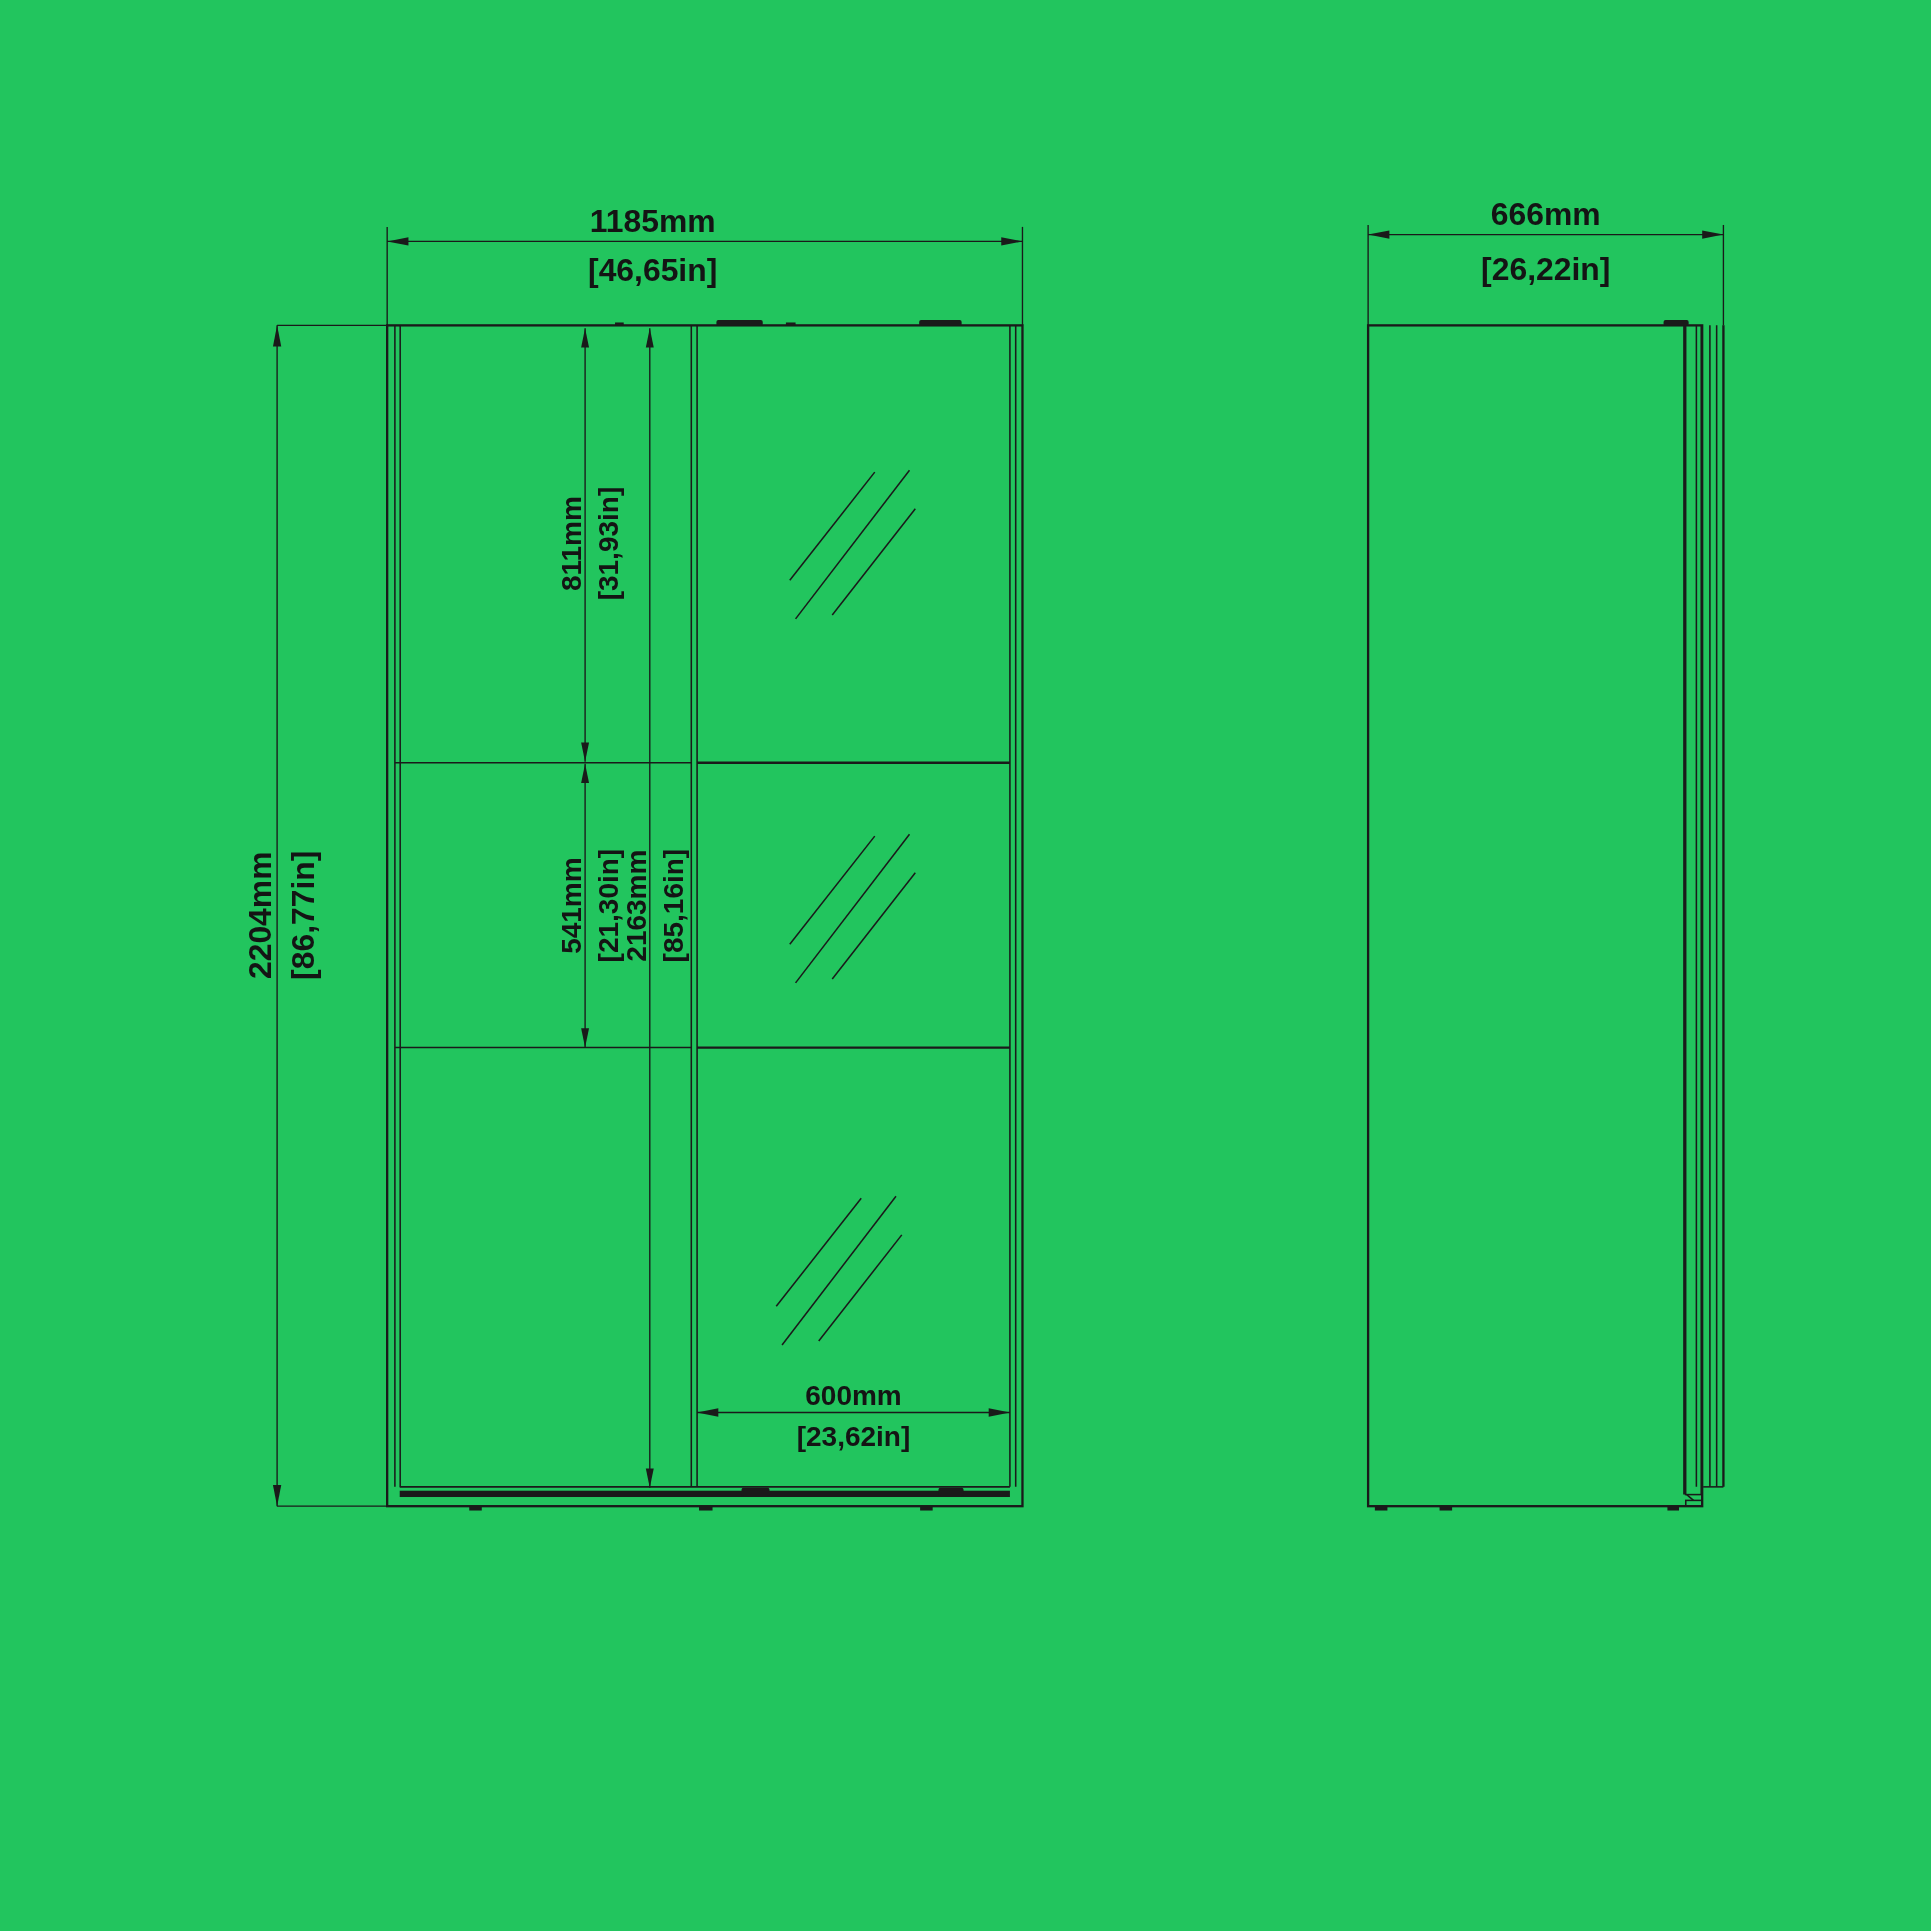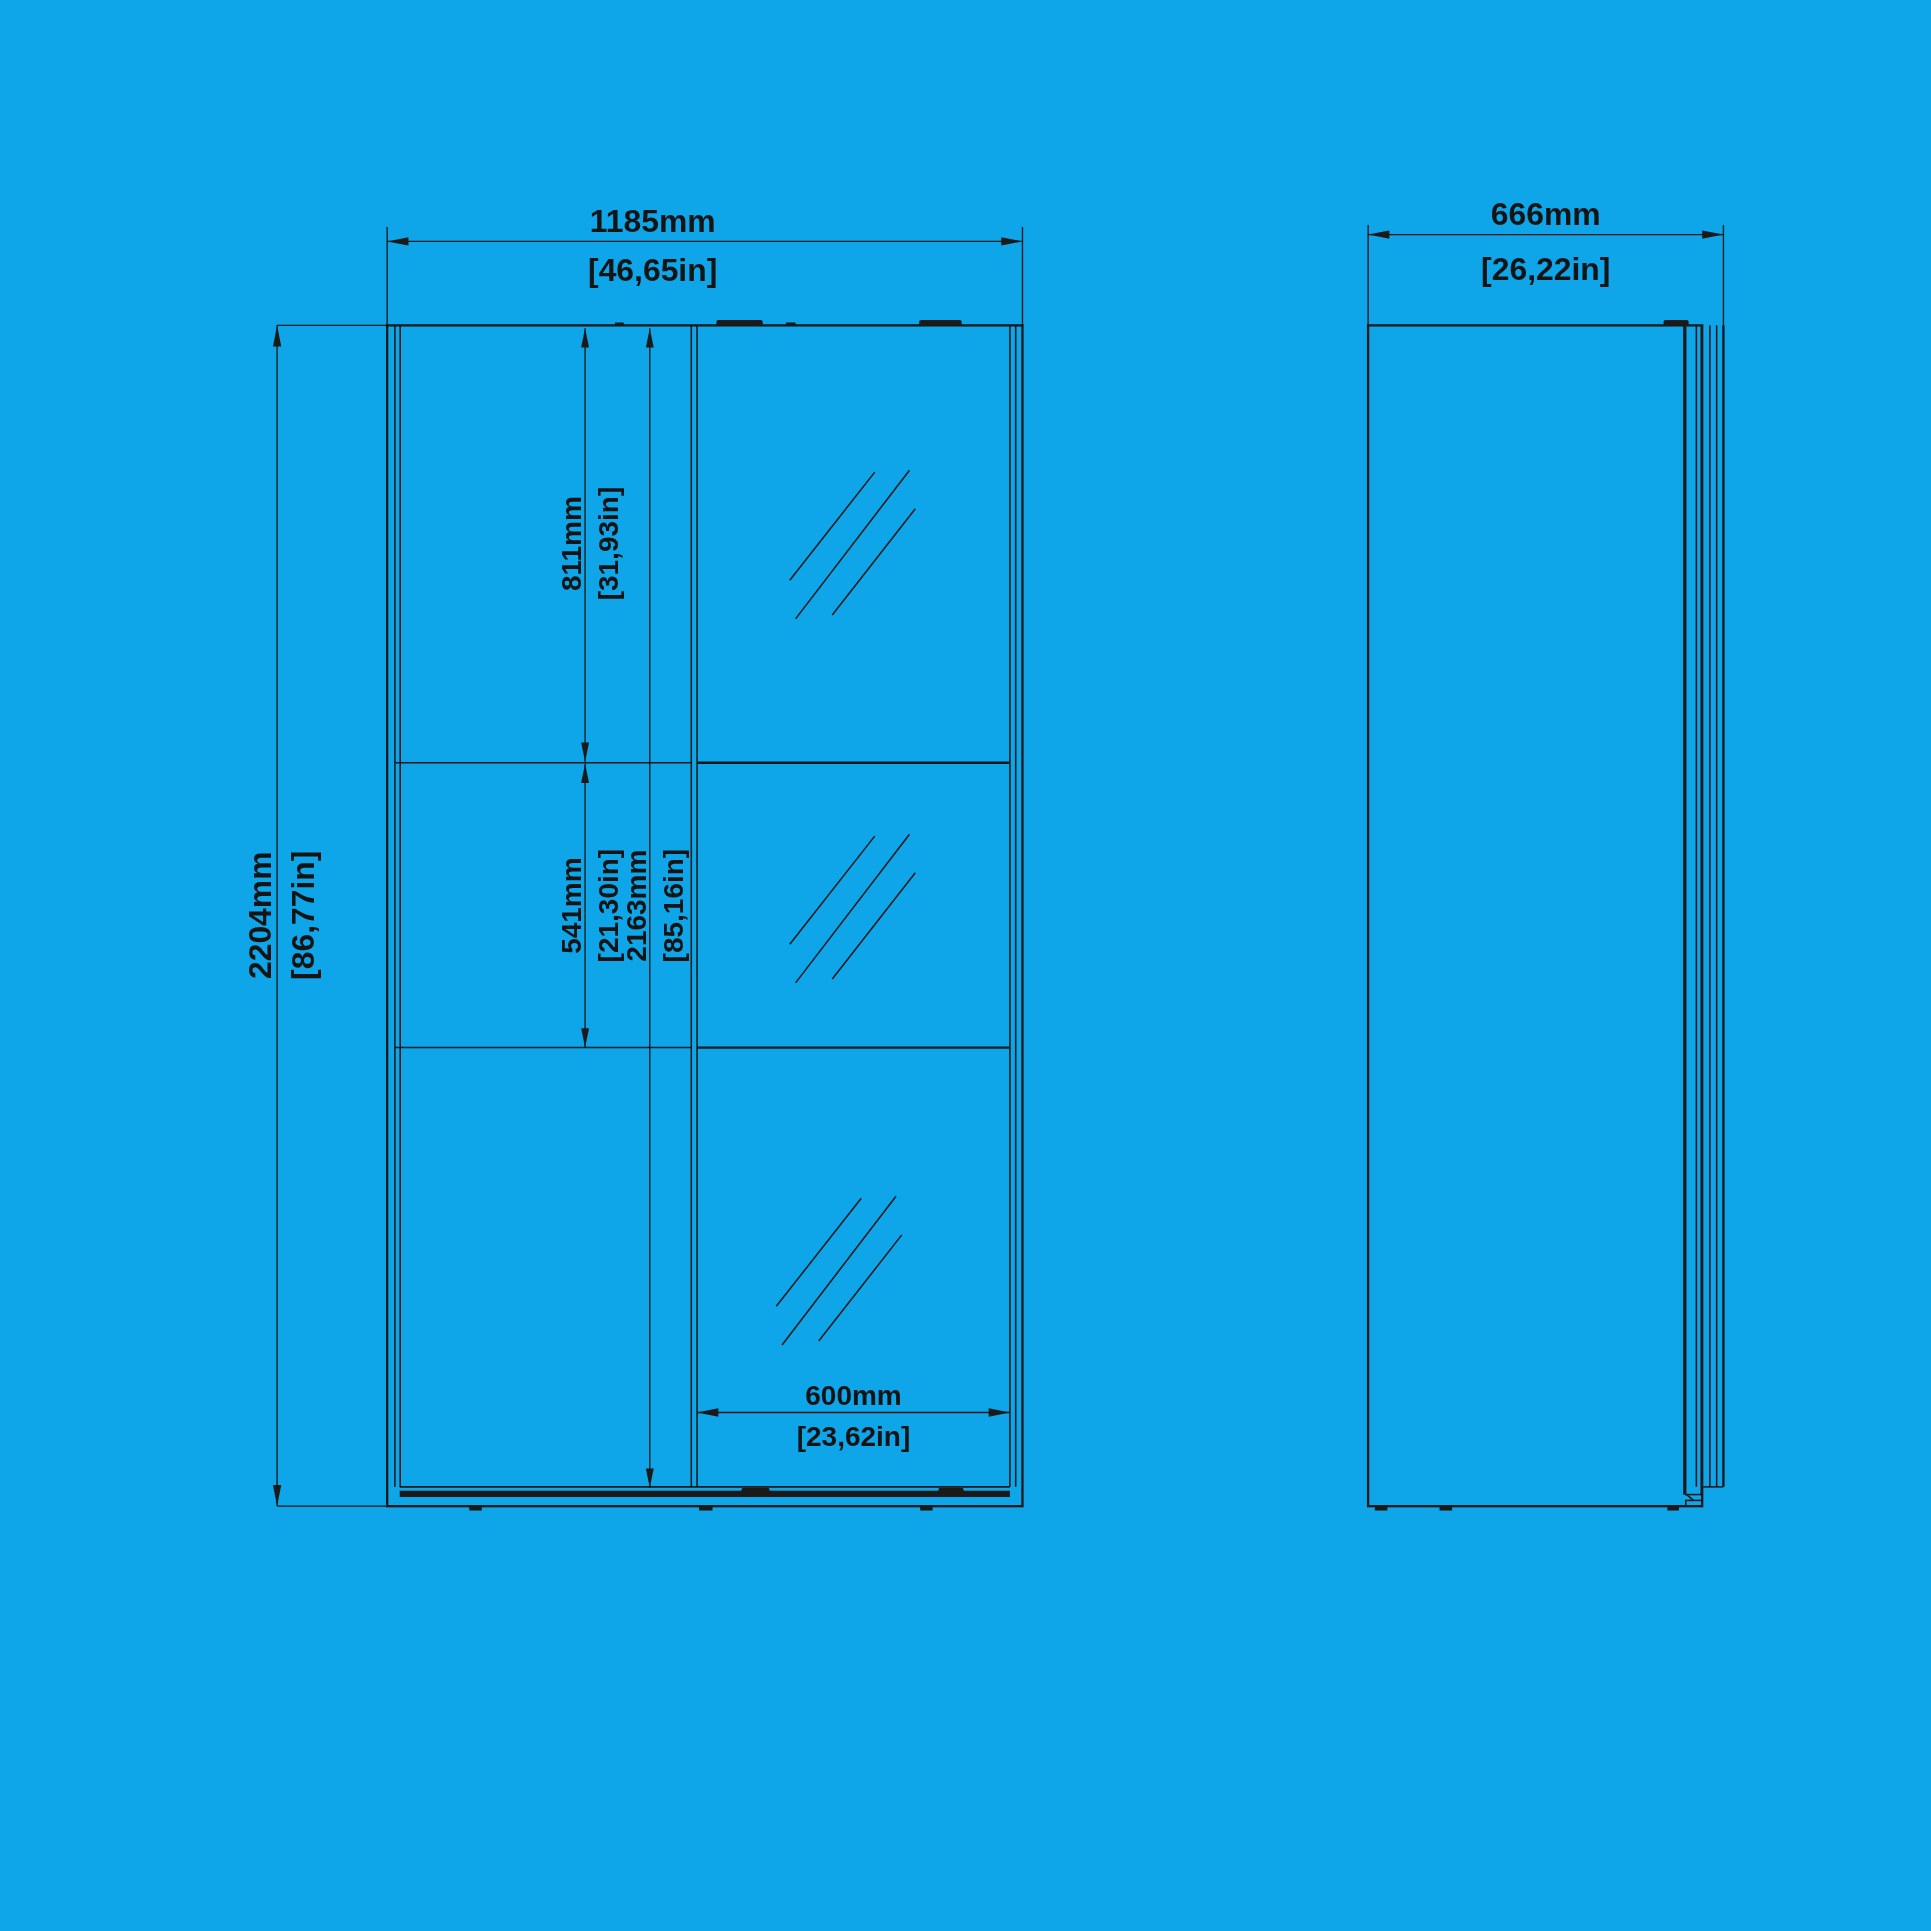--- a/index.html
+++ b/index.html
@@ -1,16 +1,16 @@
 <!DOCTYPE html>
 <html><head>
 <meta charset="utf-8">
 <style>
   html,body{margin:0;padding:0;background:#ffffff;}
-  .page{position:relative;width:1931px;height:1931px;background:#0ea5e9;overflow:hidden;}
+  .page{position:relative;width:1931px;height:1931px;background:#22c55e;overflow:hidden;}
   svg{position:absolute;left:0;top:0;}
   .ln{stroke:#1a1a1a;fill:none;stroke-linecap:butt;}
   .w1{stroke-width:1.6px;}
   .w2{stroke-width:2.4px;}
   .w3{stroke-width:3.4px;}
   .thin{stroke-width:1.4px;}
   .fillb{fill:#1a1a1a;stroke:none;}
   .dimtxt{font-family:"Liberation Sans","DejaVu Sans",sans-serif;font-weight:bold;fill:#141414;}
   .big{font-size:33px;}
   .small{font-size:29px;}

